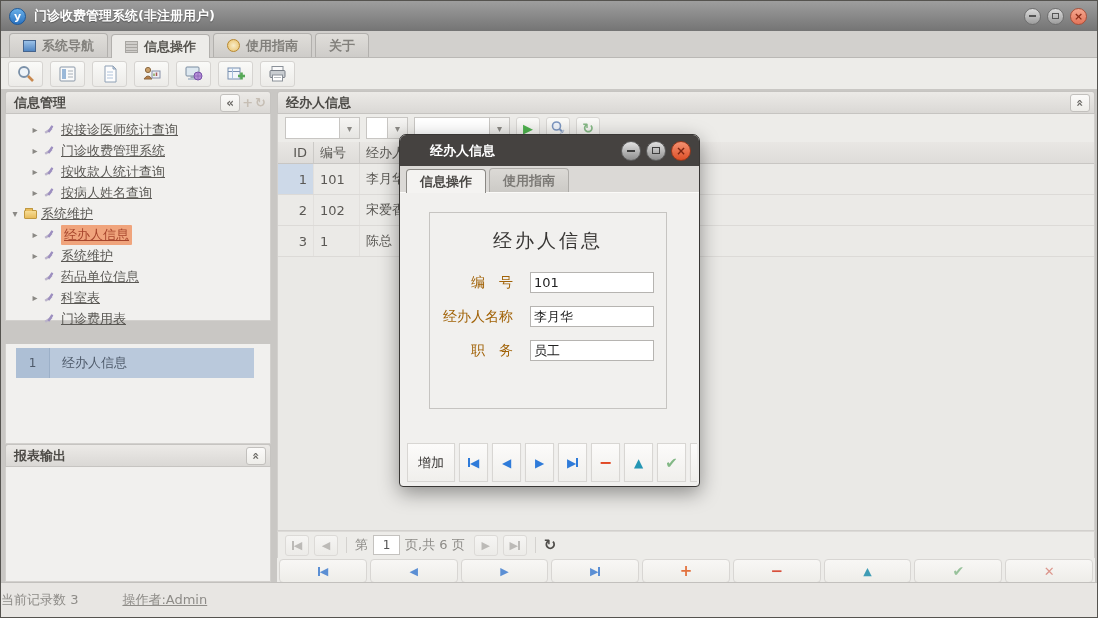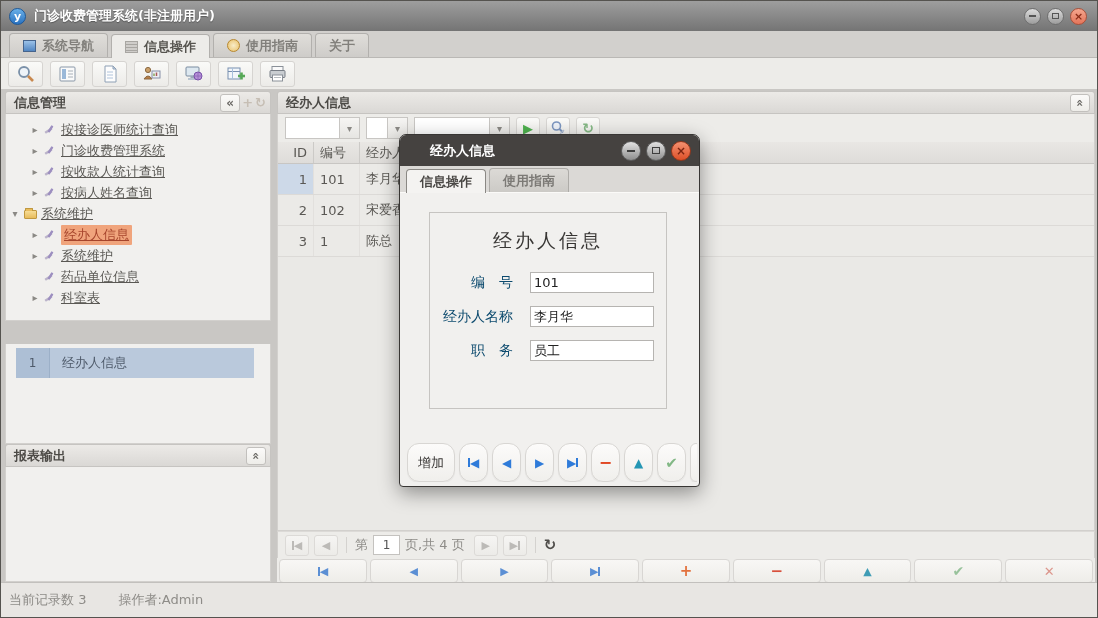--- a/index.html
+++ b/index.html
@@ -117,22 +117,22 @@
   .navicon b { font-weight:normal; font-size:11px; }
   .blue { color:#5b8fd4; }
   .c-plus { color:#e2713d; font-weight:bold; font-size:15px; }
   .c-minus { color:#d8503c; font-weight:bold; font-size:15px; }
   .c-up { color:#3f9cb5; font-size:11px; }
   .c-check { color:#98c29b; font-weight:bold; font-size:14px; }
   .c-cross { color:#dc968c; font-weight:bold; font-size:13px; }
 
   
   .statusbar { position:absolute; left:0; right:0; bottom:0; height:35px; background:#e8e6e3;
-    border-top:1px solid #c2c0bd; display:flex; align-items:center; font-size:13px; color:#8e8c88; padding-left:8px; }
-  .statusbar .s2 { margin-left:32px; }
+    border-top:1px solid #c2c0bd; display:flex; align-items:center; font-size:13px; color:#8e8c88; padding-left:0; }
+  .statusbar .s2 { margin-left:44px;text-decoration:underline; }
   .statusbar .s3 { margin-left:44px; }
 
   
   .dialog { position:absolute; left:398px; top:133px; width:301px; height:353px;
     background:#f1f0ee; border:1px solid #38settings3634; border:1px solid #383634; border-radius:7px 7px 4px 4px;
     box-shadow:0 6px 20px rgba(0,0,0,.4); }
   .dlg-titlebar { height:31px; background:#454240; border-radius:6px 6px 0 0; display:flex; align-items:center; }
   .dlg-title { color:#fff; font-size:13px; font-weight:bold; margin-left:30px; }
   .dlg-controls { margin-left:auto; margin-right:8px; display:flex; gap:5px; }
   .dlg-circle { width:20px; height:20px; border-radius:50%; background:linear-gradient(#e2e2e2,#8e8e8e);
@@ -143,24 +143,24 @@
   .dlg-tabbar { height:27px; background:#dbd9d6; display:flex; align-items:flex-end; padding-left:6px; gap:3px;
     border-bottom:1px solid #fbfaf8; }
   .dlg-tab { height:24px; padding:0 13px; display:flex; align-items:center; font-size:13px; font-weight:bold;
     border:1px solid #aeaca8; border-bottom:none; border-radius:4px 4px 0 0;
     background:linear-gradient(#dcdad6,#cccac6); color:#7c7a76; }
   .dlg-tab.active { background:#f4f3f1; color:#4a4845; position:relative; top:1px; border-color:#8a8884; }
   .dlg-body { position:relative; height:295px; }
   .form-box { position:absolute; left:29px; top:19px; width:238px; height:197px; border:1px solid #c6c4c1; }
   .form-heading { text-align:center; margin-top:15px; font-size:19px; color:#38363 4; color:#383634; letter-spacing:3px; }
   .form-row { display:flex; align-items:center; margin:13px 12px 0 8px; }
-  .form-row label { width:76px; text-align:right; font-size:14px; color:#0c4a6e; margin-right:17px; white-space:nowrap; }
+  .form-row label { width:76px; text-align:right; font-size:14px; color:#a16207; margin-right:17px; white-space:nowrap; }
   .form-row input { width:124px; height:21px; border:1px solid #b6b4b1; background:#fff; font-size:13px; padding:0 3px; font-family:inherit; color:#222; }
   .dlg-buttons { position:absolute; left:7px; bottom:6px; height:39px; width:290px; display:flex; gap:4px; overflow:hidden; }
-  .dlg-btn { width:29px; height:39px; flex:0 0 auto; border:1px solid #d8d6d3; border-radius:12px;
+  .dlg-btn { width:29px; height:39px; flex:0 0 auto; border:1px solid #d8d6d3; border-radius:0;
     background:linear-gradient(#fcfbfa,#f0efec); box-shadow:0 1px 1px rgba(0,0,0,.06);
     display:flex; align-items:center; justify-content:center; }
   .dlg-btn.add { width:48px; font-size:13px; color:#383634; }
   .dlg-btn .navicon { color:#2f7bd9; }
   .dlg-btn .navicon b { font-size:12px; }
   .d-minus { color:#e0401a; font-weight:bold; font-size:16px; }
   .d-up { color:#2596b4; font-size:12px; }
   .d-check { color:#82b885; font-weight:bold; font-size:15px; }
   .dlg-btn.partial { width:12px; }
 </style>
@@ -353,20 +353,30 @@
       </li>
       <li class="tree-item lvl1">
         <span class="tw">▸</span>
         <span class="ticon">
             <svg width="12" height="12" viewBox="0 0 12 12">
               <rect x="0.5" y="5.4" width="8" height="2.4" rx="0.6" transform="rotate(-32 4.5 6.6)" fill="#bcb4ca"></rect>
               <rect x="5.2" y="1.2" width="2.4" height="7.5" rx="0.6" transform="rotate(32 6.4 5)" fill="#9d8fc0"></rect>
             </svg>
           </span>
         <span class="tlabel">科室表</span>
+      </li>
+      <li class="tree-item lvl1">
+        <span class="tw"></span>
+        <span class="ticon">
+            <svg width="12" height="12" viewBox="0 0 12 12">
+              <rect x="0.5" y="5.4" width="8" height="2.4" rx="0.6" transform="rotate(-32 4.5 6.6)" fill="#bcb4ca"></rect>
+              <rect x="5.2" y="1.2" width="2.4" height="7.5" rx="0.6" transform="rotate(32 6.4 5)" fill="#9d8fc0"></rect>
+            </svg>
+          </span>
+        <span class="tlabel">门诊费用表</span>
       </li>
     </ul>
   </div>
 
   <div class="panel-body sb" style="top:343px; height:100px;">
     <div class="iw-row">
       <span class="iw-index">1</span>
       <span class="iw-label">经办人信息</span>
     </div>
   </div>
@@ -447,21 +457,21 @@
         </span>
       </span>
     <span class="pbtn">
         <span class="navicon">
           <b>◀</b>
         </span>
       </span>
     <span class="vsep"></span>
     <span>第</span>
     <input class="page-input" value="1" style="">
-    <span>页,共 4 页</span>
+    <span>页,共 6 页</span>
     <span class="pbtn" style="margin-left:4px;">
         <span class="navicon">
           <b>▶</b>
         </span>
       </span>
     <span class="pbtn">
         <span class="navicon">
           <b>▶</b>
           <span class="vbar"></span>
         </span>

